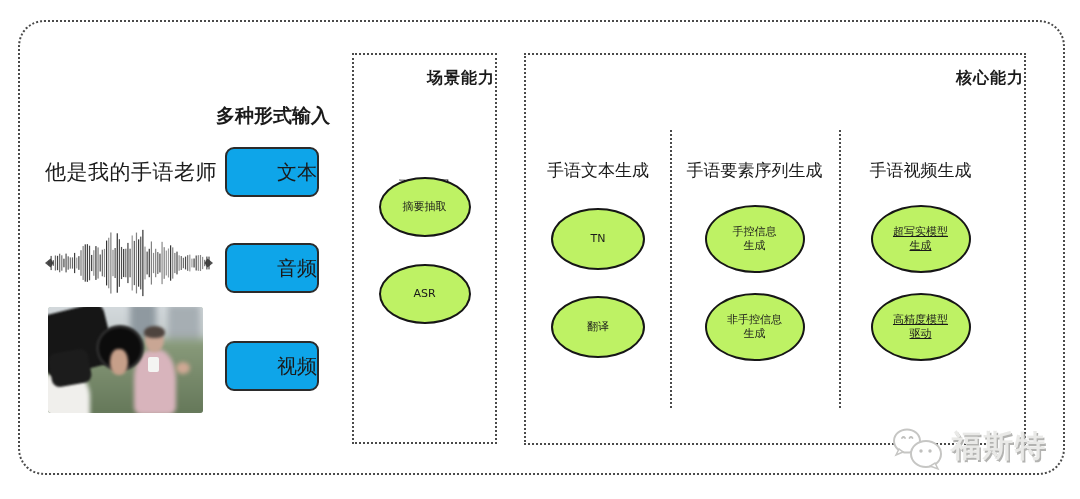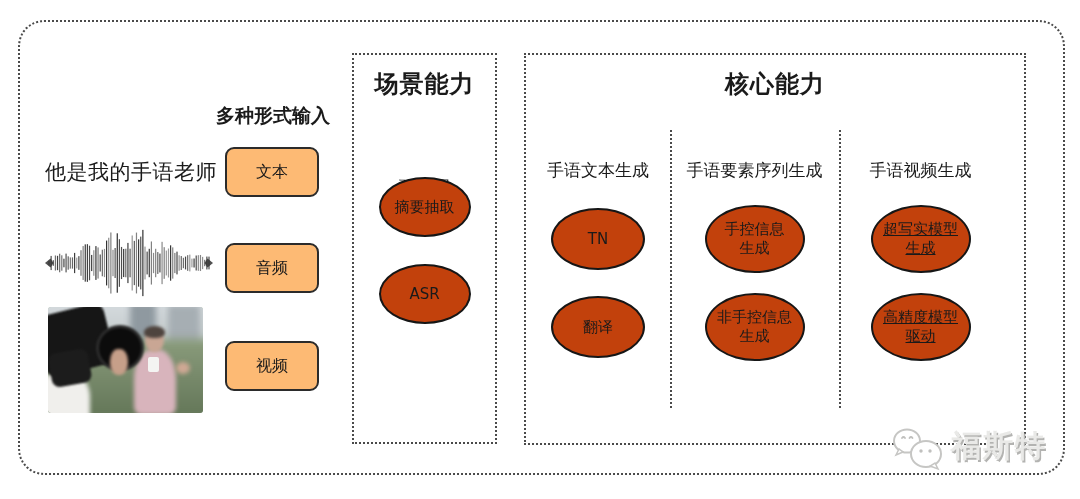--- a/index.html
+++ b/index.html
@@ -5,33 +5,33 @@
   html,body{margin:0;padding:0;background:#ffffff;}
   body{font-family:"DejaVu Sans","Liberation Sans",sans-serif;color:#1a1a1a;}
   .canvas{position:relative;width:1080px;height:499px;background:#fff;overflow:hidden;}
 
   
   .outer-border{position:absolute;left:18px;top:20px;width:1043px;height:451px;
     border:2px dotted #4a4a4a;border-radius:26px;}
   .panel{position:absolute;border:2px dotted #4a4a4a;background:transparent;}
   .scene-panel{left:352px;top:53px;width:141px;height:387px;}
   .core-panel{left:524px;top:53px;width:498px;height:388px;}
-  .panel-title{position:absolute;left:0;width:100%;text-align:center;
-    font-size:24px;font-weight:bold;letter-spacing:1px;}
+  .panel-title{position:absolute;left:0;width:100%;text-align:right;
+    font-size:16px;font-weight:bold;letter-spacing:1px;}
   .scene-panel .panel-title{top:13px;}
   .core-panel .panel-title{top:13px;}
 
   
   .input-title{position:absolute;left:210px;top:103px;width:126px;text-align:center;
     font-size:19px;font-weight:bold;}
   .sample-text{position:absolute;left:45px;top:158px;width:170px;font-size:21px;
     letter-spacing:0.5px;white-space:nowrap;}
   .io-box{position:absolute;left:225px;width:90px;height:46px;border:2px solid #2b2b2b;
-    border-radius:9px;display:flex;align-items:center;justify-content:center;
-    font-size:16px;background:#fdba74;}
+    border-radius:9px;display:flex;align-items:center;justify-content:flex-end;
+    font-size:20px;background:#0ea5e9;}
   .io-box-text{top:147px;}
   .io-box-audio{top:243px;}
   .io-box-video{top:341px;}
 
   .waveform{position:absolute;left:45px;top:226px;width:168px;height:74px;}
 
   
   .photo{position:absolute;left:48px;top:307px;width:155px;height:106px;overflow:hidden;
     border-radius:3px;background:#aebcab;}
   .photo .sky{position:absolute;left:-6px;top:-6px;width:170px;height:48px;
@@ -59,23 +59,23 @@
   .photo .cam-lens{position:absolute;left:48px;top:18px;width:42px;height:40px;
     background:#0c0c0c;border-radius:50%;border:3px solid #2c2c2c;filter:blur(0.8px);}
   .photo .cam-grip{position:absolute;left:2px;top:44px;width:40px;height:34px;
     background:#1c1c1c;border-radius:8px;transform:rotate(-10deg);filter:blur(1px);}
   .photo .hand-hold{position:absolute;left:62px;top:42px;width:18px;height:26px;
     background:#c69f89;border-radius:45%;filter:blur(1.5px);}
 
   
   .scene-sub{position:absolute;left:0;top:77px;width:100%;text-align:center;font-size:17px;margin-top:44px;}
   .ellipse{position:absolute;left:50%;transform:translateX(-50%);
-    border:2.5px solid #161616;border-radius:50%;background:#c2410c;
+    border:2.5px solid #161616;border-radius:50%;background:#bef264;
     display:flex;align-items:center;justify-content:center;text-align:center;
-    font-size:15px;line-height:1.25;white-space:pre-line;}
+    font-size:11px;line-height:1.25;white-space:pre-line;}
   .el-1line{width:90px;height:58px;}
   .el-2line{width:96px;height:64px;}
   .scene-panel .ellipse{width:88px;height:56px;}
   .scene-el-0{top:122px;}
   .scene-el-1{top:209px;}
   .scene-el-2{top:298px;}
 
   
   .divider{position:absolute;top:75px;height:278px;width:0;border-left:2px dotted #4a4a4a;}
   .divider-1{left:144px;}

